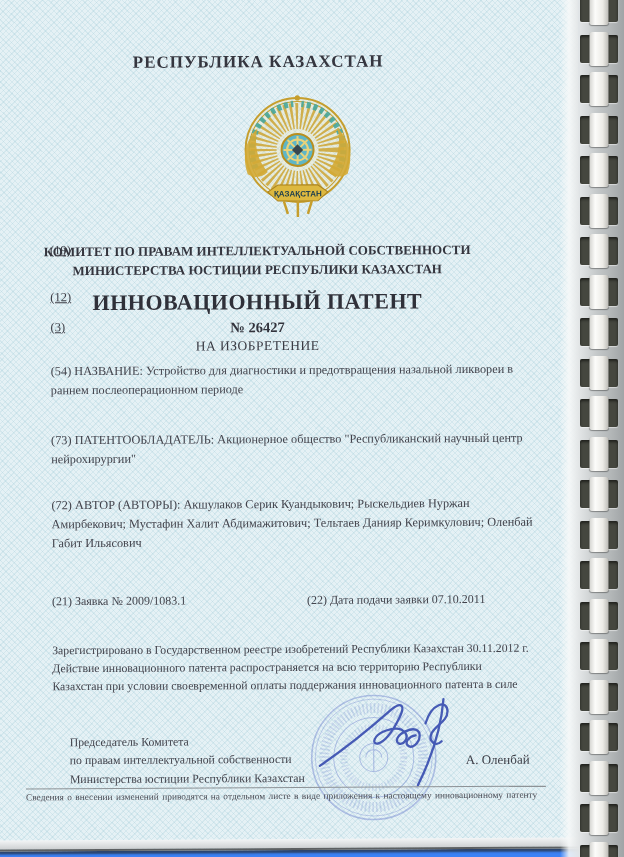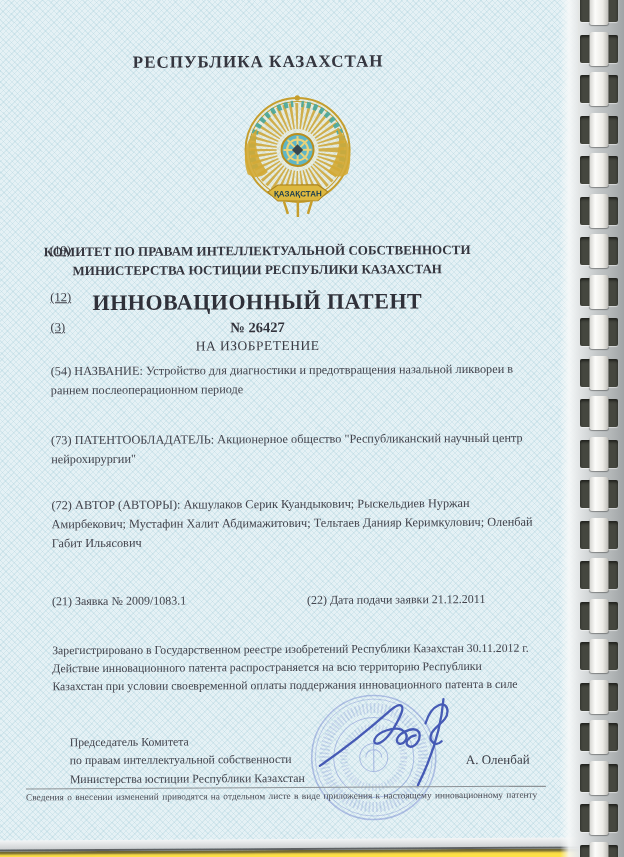--- a/index.html
+++ b/index.html
@@ -1,16 +1,16 @@
 <!DOCTYPE html>
 <html><head>
 <meta charset="utf-8">
 <style>
   html,body{margin:0;padding:0;background:#9b9fa1;}
-  #scan{position:relative;width:624px;height:857px;overflow:hidden;background:#fde047;
+  #scan{position:relative;width:624px;height:857px;overflow:hidden;background:#3b82f6;
         font-family:"Liberation Serif","DejaVu Serif",serif;}
   
   #paper{position:absolute;left:-4px;top:-4px;width:584px;height:854px;z-index:1;
          transform:rotate(-0.3deg);transform-origin:50% 50%;
          background-color:#e5f1f5;
          background-image:
            repeating-linear-gradient(45deg, rgba(142,193,207,.20) 0 1px, transparent 1px 4px),
            repeating-linear-gradient(-45deg, rgba(142,193,207,.20) 0 1px, transparent 1px 4px);
          box-shadow:0 3px 2px rgba(35,37,39,.65);}
   #paper::after{content:"";position:absolute;left:0;right:0;bottom:0;height:9px;
@@ -108,21 +108,21 @@
 
     <div id="p54" class="abs para pre">(54) НАЗВАНИЕ: Устройство для диагностики и предотвращения назальной ликвореи в
 раннем послеоперационном периоде</div>
     <div id="p73" class="abs para pre">(73) ПАТЕНТООБЛАДАТЕЛЬ: Акционерное общество "Республиканский научный центр
 нейрохирургии"</div>
     <div id="p72" class="abs para pre">(72) АВТОР (АВТОРЫ): Акшулаков Серик Куандыкович; Рыскельдиев Нуржан
 Амирбекович; Мустафин Халит Абдимажитович; Тельтаев Данияр Керимкулович; Оленбай
 Габит Ильясович</div>
 
     <div id="app21" class="abs">(21) Заявка № 2009/1083.1</div>
-    <div id="filing22" class="abs">(22) Дата подачи заявки  21.12.2011</div>
+    <div id="filing22" class="abs">(22) Дата подачи заявки  07.10.2011</div>
 
     <div id="p-reg" class="abs pre">Зарегистрировано в Государственном реестре изобретений Республики Казахстан 30.11.2012 г.
 Действие инновационного патента распространяется на всю территорию Республики
 Казахстан при условии своевременной оплаты поддержания инновационного патента в силе</div>
 
     <div id="sig-title" class="abs pre">Председатель Комитета
 по правам интеллектуальной собственности
 Министерства юстиции Республики Казахстан</div>
 
     <div id="stamp-wrap" class="abs">

